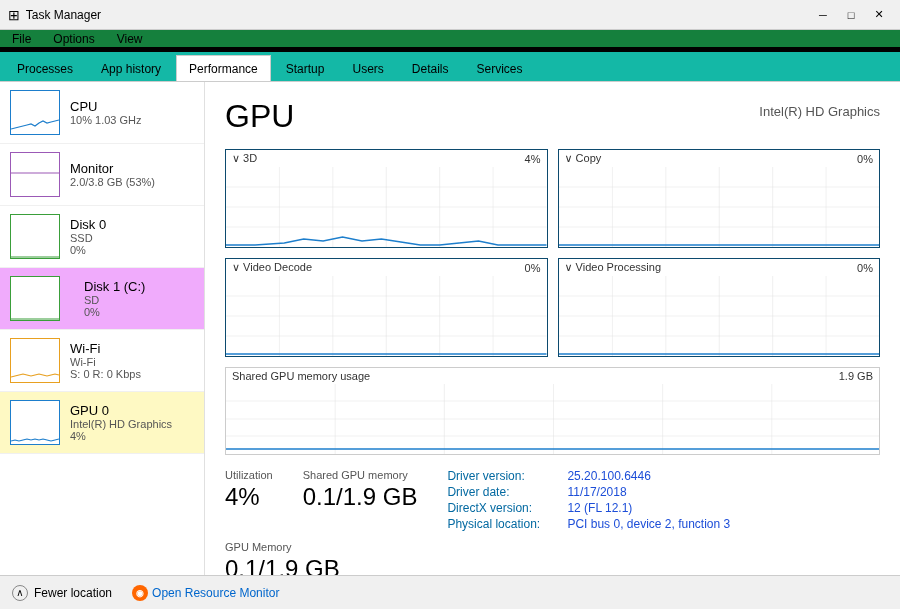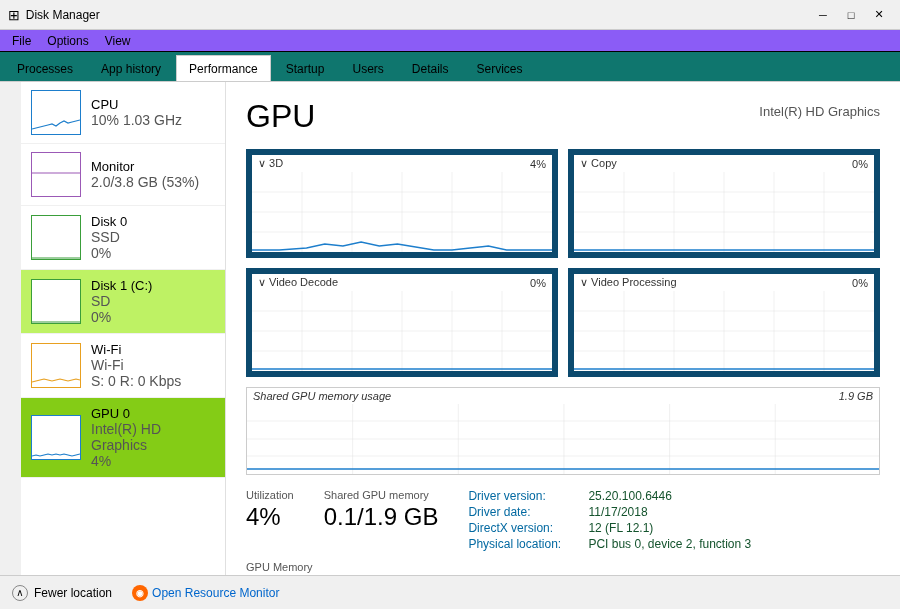--- a/index.html
+++ b/index.html
@@ -18,31 +18,32 @@
     .title-bar-left { display: flex; align-items: center; gap: 6px; font-size: 12px; }
     .title-bar-controls { display: flex; gap: 2px; }
     .title-btn { width: 26px; height: 18px; border: none; background: transparent; cursor: pointer; font-size: 11px; display: flex; align-items: center; justify-content: center; }
 
     
     .menu-bar {
       height: 22px;
       display: flex;
       align-items: center;
       padding: 0 4px;
-      border-bottom: 1px solid #000000;
-      background: #8b5cf6;
+      border-bottom: 5px solid #000000;
+      background: #15803d;
+      gap: 6px;
     }
     .menu-item { padding: 2px 8px; font-size: 12px; cursor: pointer; }
 
     
     .tab-bar {
       height: 30px;
       display: flex;
       align-items: flex-end;
-      background: #0f766e;
+      background: #14b8a6;
       border-bottom: 1px solid #ccc;
       padding: 0 4px;
     }
     .tab {
       padding: 4px 12px;
       font-size: 12px;
       cursor: pointer;
       border: 1px solid transparent;
       border-bottom: none;
       margin-right: 2px;
@@ -51,54 +52,53 @@
       display: flex;
       align-items: center;
     }
     .tab.active { background: white; border-color: #ccc; }
 
     
     .main-container {
       display: flex;
       height: calc(609px - 30px - 22px - 30px - 34px);
       background: white;
-      margin-left: 21px;
     }
 
     
     .sidebar {
       width: 205px;
       border-right: 1px solid #e0e0e0;
       overflow-y: auto;
       flex-shrink: 0;
     }
     .sidebar-item {
       display: flex;
       align-items: center;
       padding: 8px 10px;
       cursor: pointer;
       border-bottom: 1px solid #f0f0f0;
       min-height: 62px;
     }
-    .sidebar-item.active { background: #bef264; }
-    .sidebar-item.selected-gray { background: #84cc16; }
+    .sidebar-item.active { background: #f0abfc; gap: 14px; }
+    .sidebar-item.selected-gray { background: #fef9c3; }
 
     .sidebar-graph {
       width: 50px;
       height: 45px;
       border: 1px solid #aaa;
       margin-right: 10px;
       flex-shrink: 0;
       position: relative;
       overflow: hidden;
       background: white;
     }
     .sidebar-info { flex: 1; }
     .sidebar-name { font-size: 13px; font-weight: 400; color: #000; }
-    .sidebar-sub { font-size: 14px; color: #555; }
+    .sidebar-sub { font-size: 11px; color: #555; }
 
     
     .cpu-border { border-color: #1d7ecc; }
     .memory-border { border-color: #9b59b6; }
     .disk0-border { border-color: #3a9e3a; }
     .disk1-border { border-color: #3a9e3a; }
     .wifi-border { border-color: #e8a020; }
     .gpu-border { border-color: #1d7ecc; }
 
     
@@ -119,21 +119,21 @@
     .content-subtitle { font-size: 13px; color: #555; margin-top: 6px; }
 
     
     .charts-top {
       display: grid;
       grid-template-columns: 1fr 1fr;
       gap: 10px;
       margin-bottom: 10px;
     }
     .chart-box {
-      border: 6px solid #0c4a6e;
+      border: 1px solid #0c4a6e;
       position: relative;
       background: white;
     }
     .chart-label-row {
       display: flex;
       justify-content: space-between;
       align-items: center;
       padding: 2px 6px;
       font-size: 11px;
       color: #333;
@@ -142,38 +142,37 @@
       height: 80px;
       background: white;
       position: relative;
       overflow: hidden;
     }
 
     
     .chart-wide {
       border: 1px solid #ccc;
       margin-bottom: 14px;
-      font-style: italic;
     }
     .chart-wide .chart-canvas { height: 70px; }
 
     
     .stats-section {
       display: flex;
       gap: 30px;
       margin-bottom: 8px;
     }
     .stat-group { }
     .stat-label { font-size: 11px; color: #555; margin-bottom: 2px; }
     .stat-value { font-size: 24px; font-weight: 300; }
 
     .driver-table { }
     .driver-row { display: flex; font-size: 12px; margin-bottom: 2px; }
     .driver-key { color: #0369a1; width: 120px; flex-shrink: 0; }
-    .driver-val { color: #14532d; }
+    .driver-val { color: #1d4ed8; }
 
     
     .bottom-bar {
       height: 34px;
       background: #f0f0f0;
       border-top: 1px solid #ccc;
       display: flex;
       align-items: center;
       padding: 0 12px;
       gap: 20px;
@@ -199,21 +198,21 @@
     .resource-icon { width: 16px; height: 16px; border-radius: 50%; background: #ff6600; display: inline-flex; align-items: center; justify-content: center; color: white; font-size: 9px; font-weight: bold; }
 
     svg { display: block; }
   </style>
 </head>
 <body>
 
 <div class="title-bar">
   <div class="title-bar-left">
     <span style="font-size:14px;">⊞</span>
-    <span>Disk Manager</span>
+    <span>Task Manager</span>
   </div>
   <div class="title-bar-controls">
     <button class="title-btn">─</button>
     <button class="title-btn">□</button>
     <button class="title-btn close">✕</button>
   </div>
 </div>
 
 <div class="menu-bar">
   <span class="menu-item">File</span>

